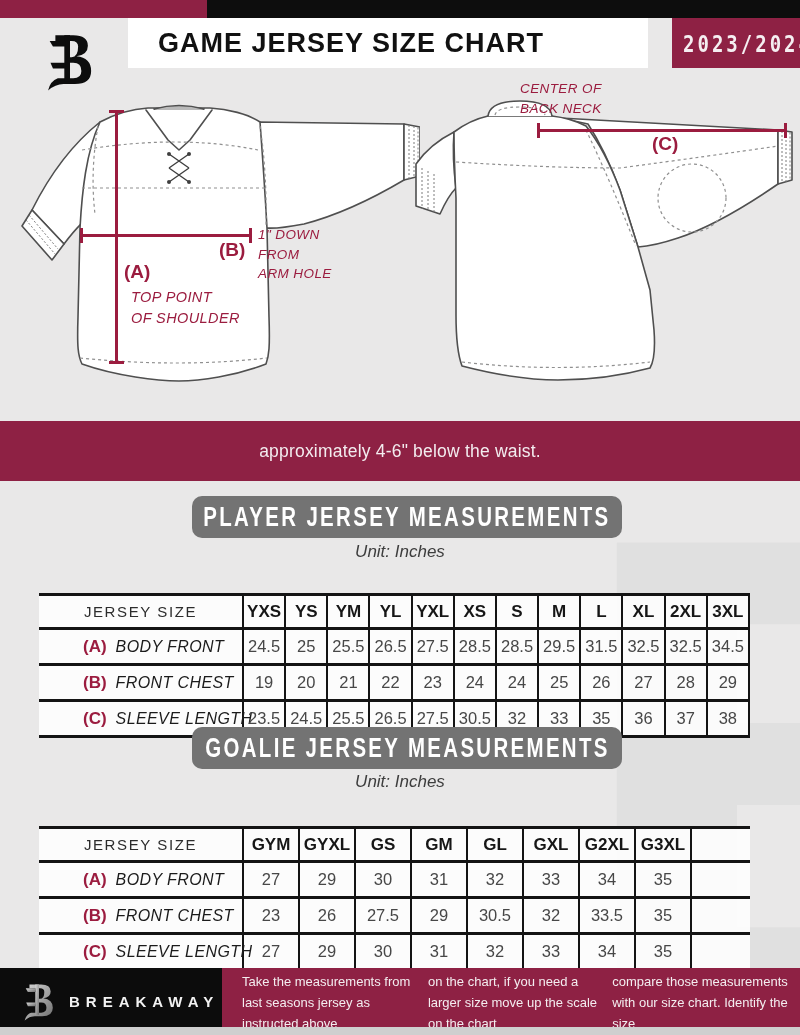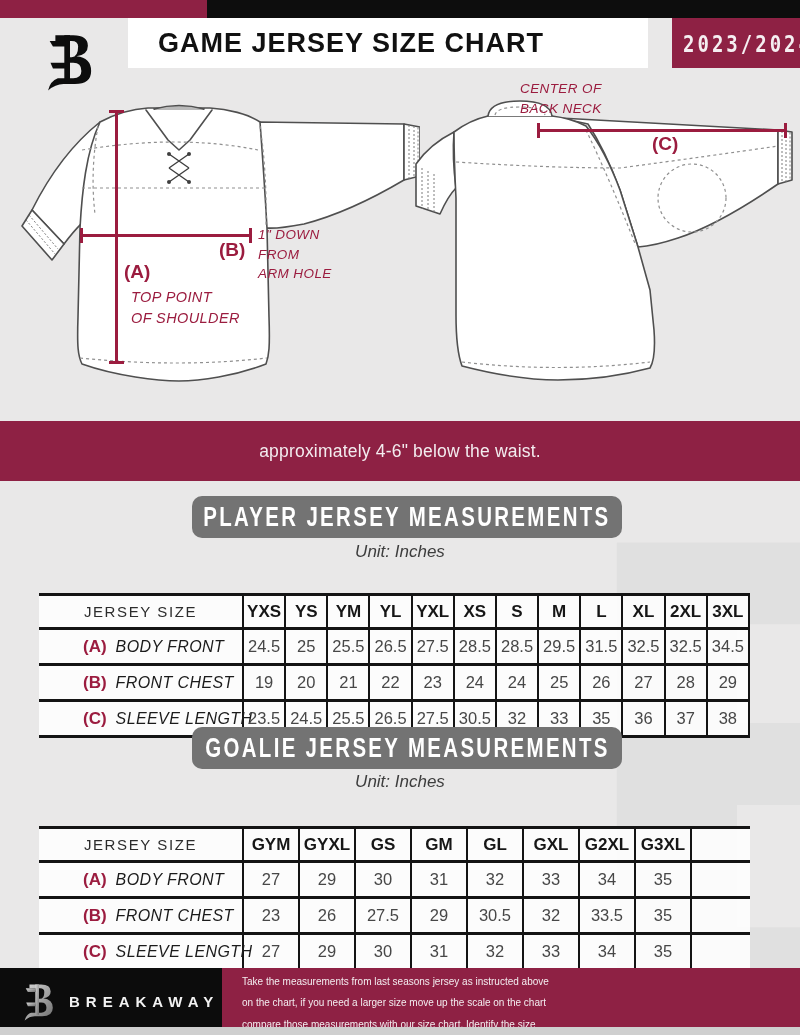--- a/index.html
+++ b/index.html
@@ -85,22 +85,22 @@
   .valcell{font-size:16.5px;color:#474747;}
   .hdrlbl{font-size:15px;letter-spacing:1.6px;color:#2c2c2c;}
   .rowlbl{text-align:left !important;padding-left:44px;white-space:nowrap;}
   .rkey{color:var(--annot);font-weight:bold;font-size:17px;margin-right:9px;}
   .rname{font-size:16px;letter-spacing:.4px;color:#1b1b1b;font-style:italic;}
 
   
   .footer{position:absolute;left:0;top:968px;width:800px;height:67px;z-index:3;display:flex;}
   .footer-brand{width:222px;height:100%;background:#0c0c0c;display:flex;align-items:center;gap:13px;padding-left:22px;}
   .footer-brand .brandword{color:#f2f2f2;font-weight:bold;font-size:15px;letter-spacing:6px;}
-  .footer-note{flex:1;height:100%;background:var(--maroon);color:#f4edf0;font-size:10px;line-height:21.2px;
-    padding:3px 10px 0 20px;display:flex;flex-direction:column;justify-content:center;}
+  .footer-note{flex:1;height:100%;background:var(--maroon);color:#f4edf0;font-size:13px;line-height:21.2px;
+    padding:3px 10px 0 20px;display:flex;flex-direction:row;justify-content:flex-start;}
 
   .svgline{stroke:#4f4f4f;stroke-width:1.6;fill:#fff;stroke-linejoin:round;stroke-linecap:round;}
   .seam{stroke:#909090;stroke-width:1.2;fill:none;stroke-dasharray:3 3;}
   .rib{stroke:#7d7d7d;stroke-width:1;fill:none;stroke-dasharray:2 2;}
   .lace{stroke:#3f3f3f;stroke-width:1.4;fill:none;}
 </style>
 </head>
 <body>
 
 <div id="page">

